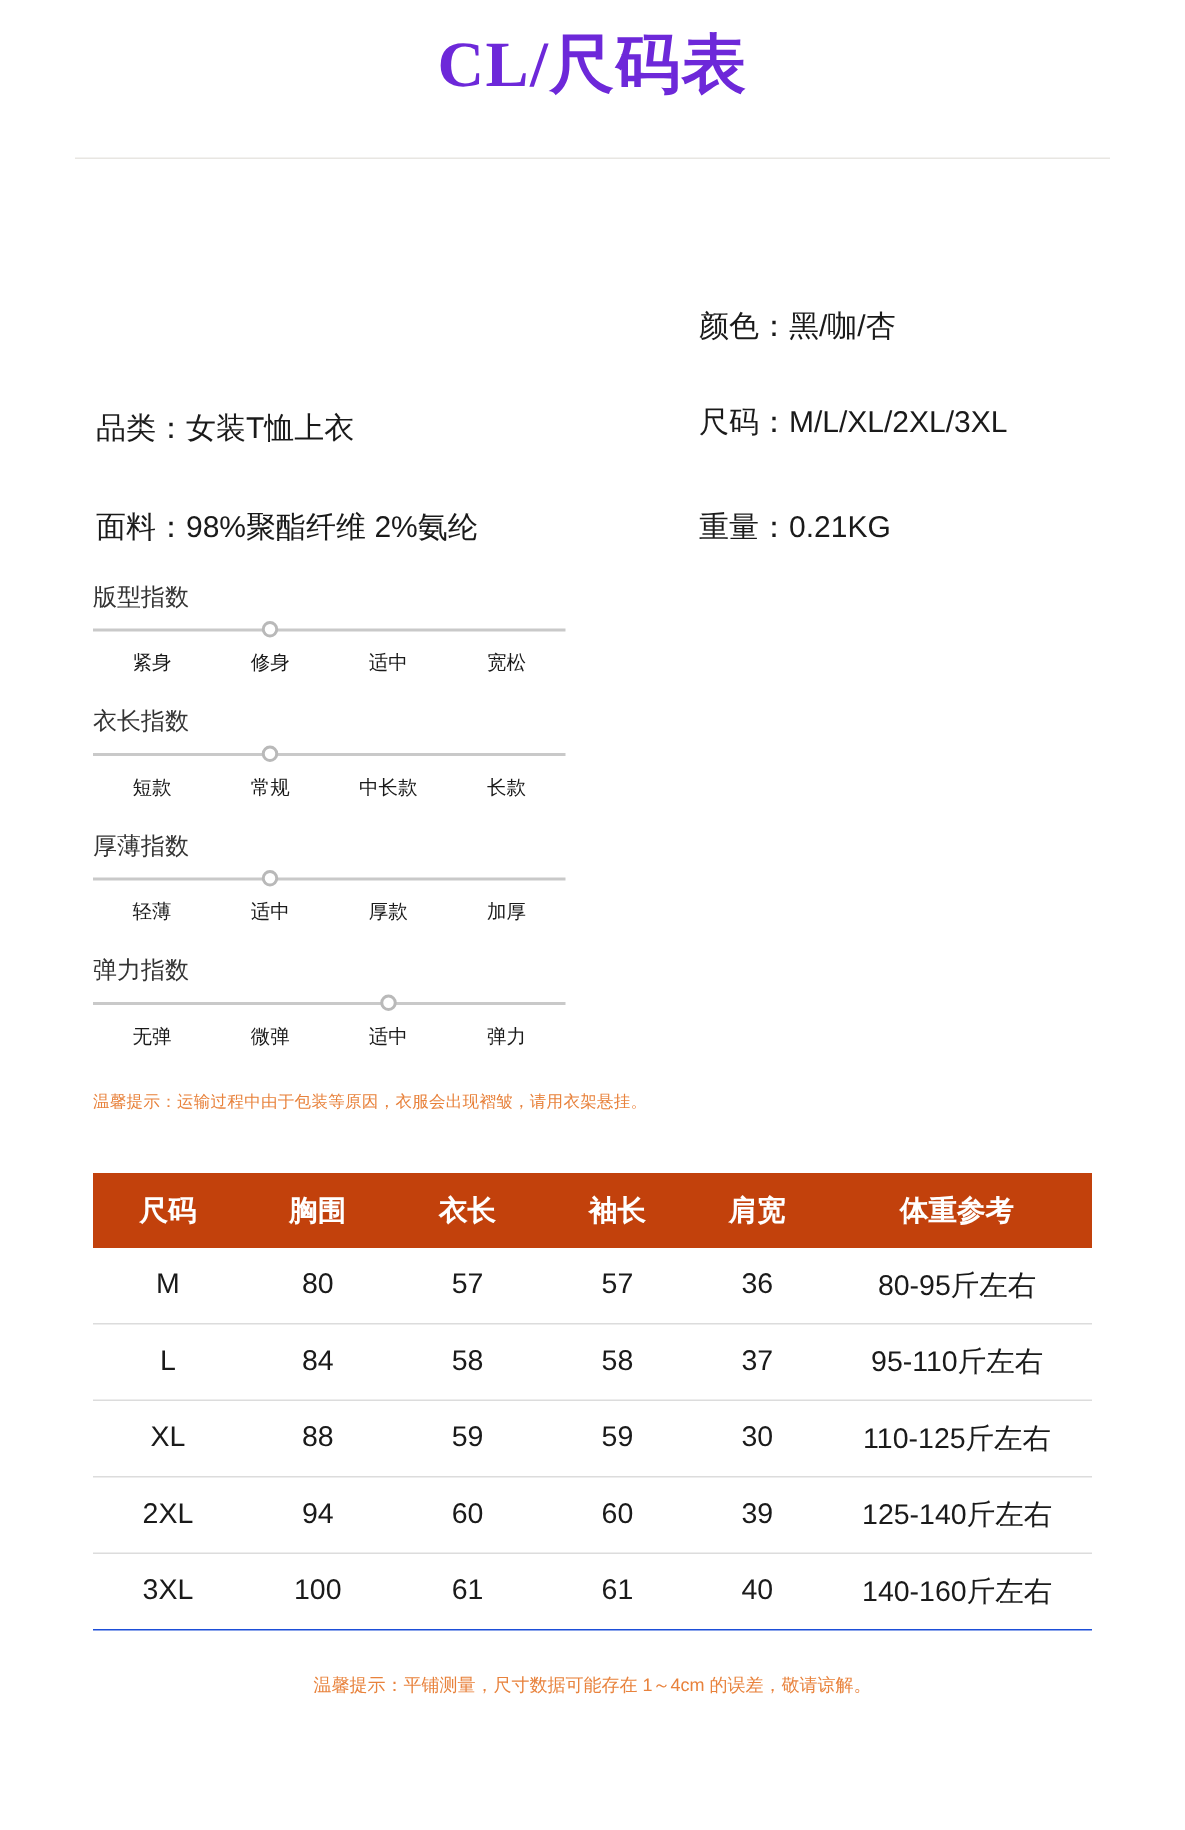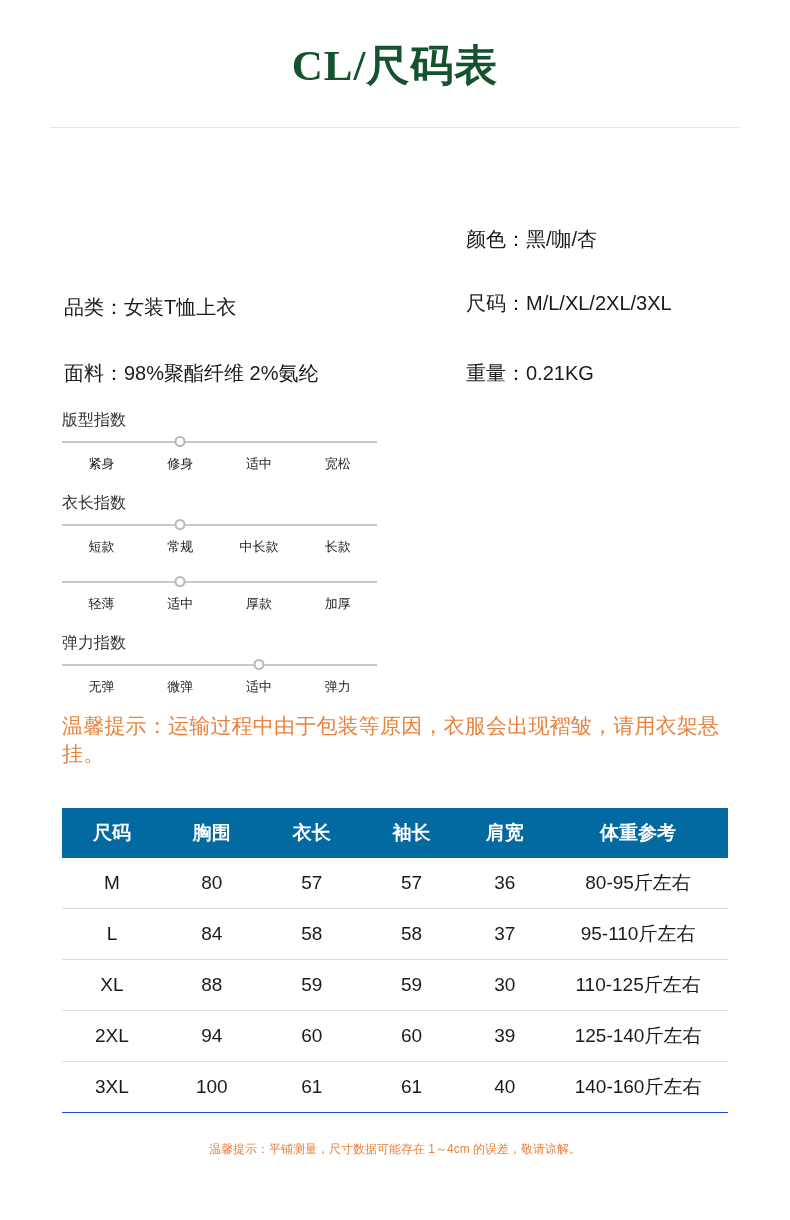--- a/index.html
+++ b/index.html
@@ -21,23 +21,23 @@
     height: 1220px;
     position: relative;
   }
 
   
   .title {
     text-align: center;
     font-family: "Liberation Serif", serif;
     font-size: 43px;
     font-weight: bold;
-    color: #14532d;
+    color: #6d28d9;
     letter-spacing: 1px;
-    padding-top: 42px;
+    padding-top: 20px;
     line-height: 1.1;
   }
 
   .title-rule {
     width: 690px;
     height: 1px;
     background: #e8e6e2;
     margin: 38px auto 0 auto;
   }
 
@@ -106,39 +106,39 @@
   }
   .index-labels span {
     flex: 1;
     text-align: center;
     font-size: 13px;
     color: #1a1a1a;
   }
 
   
   .tip-top {
-    margin-top: 16px;
+    margin-top: 27px;
     padding: 0 62px;
-    font-size: 21px;
+    font-size: 11px;
     color: #e8823c;
     letter-spacing: 0.2px;
   }
 
   
   .table-wrap {
     margin: 40px auto 0 auto;
     width: 666px;
   }
   table.size-table {
     width: 100%;
     border-collapse: collapse;
     font-size: 19px;
   }
   table.size-table thead th {
-    background: #0369a1;
+    background: #c2410c;
     color: #ffffff;
     font-weight: bold;
     padding: 12px 0;
     text-align: center;
     font-size: 19px;
   }
   table.size-table tbody td {
     text-align: center;
     padding: 12px 0;
     border-bottom: 1px solid #dcdcdc;
@@ -203,20 +203,21 @@
       </div>
       <div class="index-labels">
         <span>短款</span>
         <span>常规</span>
         <span>中长款</span>
         <span>长款</span>
       </div>
     </div>
 
     <div class="index-block">
+      <div class="index-title">厚薄指数</div>
       <div class="index-track-wrap">
         <div class="index-track"></div>
         <div class="index-knob" style="left:37.5%"></div>
       </div>
       <div class="index-labels">
         <span>轻薄</span>
         <span>适中</span>
         <span>厚款</span>
         <span>加厚</span>
       </div>

